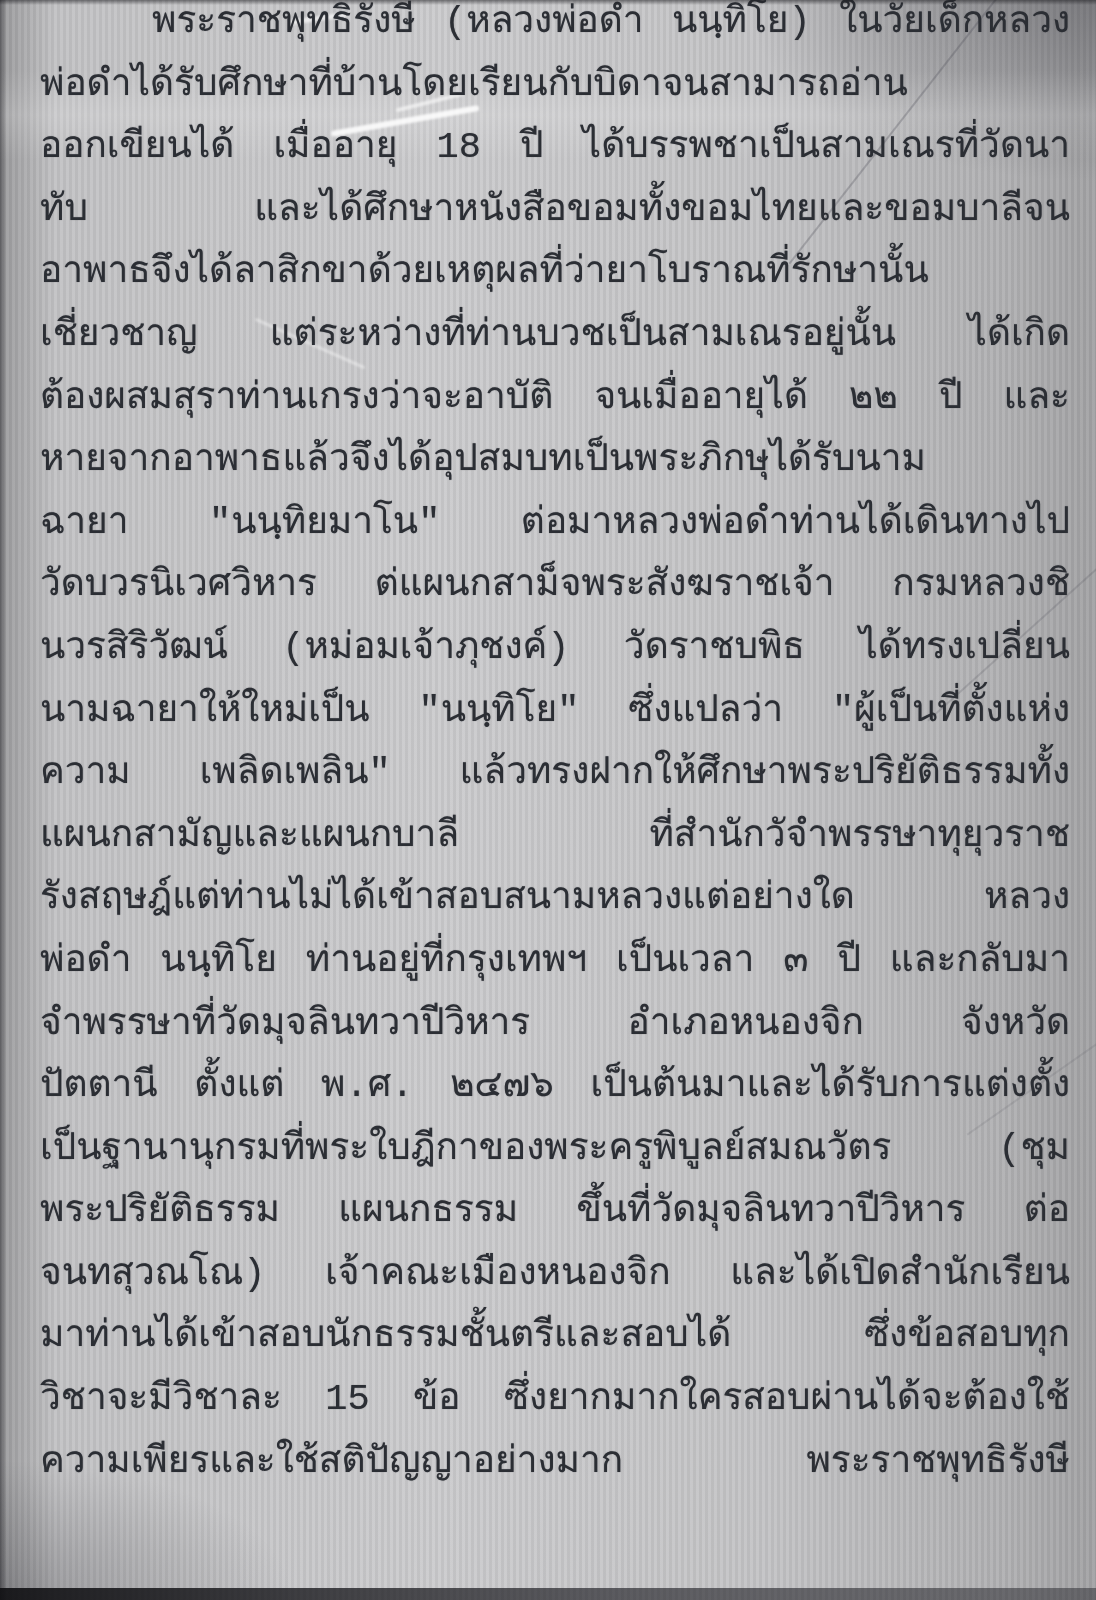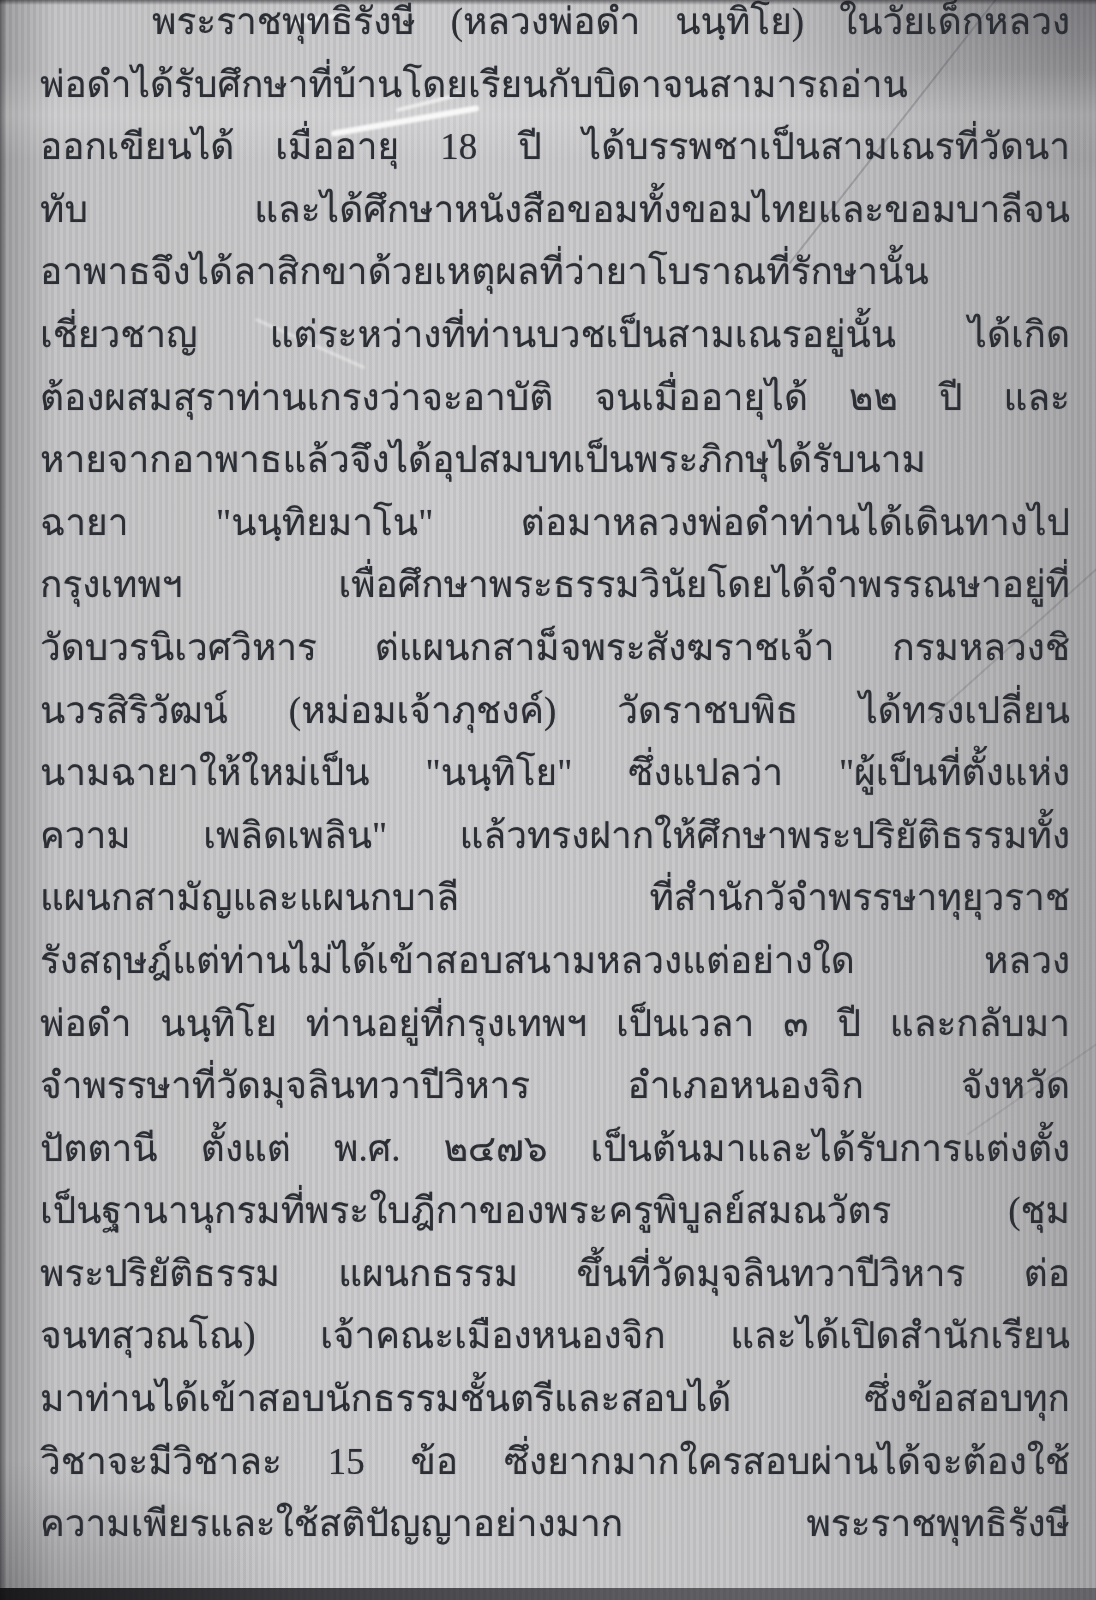--- a/index.html
+++ b/index.html
@@ -6,21 +6,21 @@
   .page{
     position:relative;
     width:1096px;height:1600px;
     overflow:hidden;
     background:
       radial-gradient(ellipse 500px 260px at 100% 0%, rgba(55,55,62,.38), rgba(55,55,62,0) 70%),
       radial-gradient(ellipse 420px 200px at 0% 100%, rgba(50,50,56,.30), rgba(50,50,56,0) 70%),
       repeating-linear-gradient(90deg, rgba(255,255,255,.05) 0 3px, rgba(0,0,0,.045) 3px 6px),
       linear-gradient(90deg, #9a9a9c 0%, #c2c2c4 5%, #cbcbcd 40%, #c3c3c5 70%, #b0b0b2 92%, #a2a2a4 100%),
       #c0c0c2;
-    font-family:Liberation Serif, serif;
+    font-family:Liberation Mono, monospace;
   }
   .edge-top{position:absolute;top:0;left:0;width:100%;height:5px;background:linear-gradient(180deg,rgba(30,30,34,.55),rgba(30,30,34,0));}
   .edge-left{position:absolute;top:0;left:0;width:6px;height:100%;background:linear-gradient(90deg,rgba(25,25,30,.5),rgba(25,25,30,0));}
   .edge-bottom{position:absolute;bottom:0;left:0;width:100%;height:12px;background:linear-gradient(90deg,rgba(15,15,18,.9),rgba(30,30,36,.65) 55%,rgba(40,40,46,.5));}
   .glare{position:absolute;top:70px;left:0;width:100%;height:90px;background:linear-gradient(180deg,rgba(255,255,255,0),rgba(255,255,255,.16) 50%,rgba(255,255,255,0));}
   .scratch{position:absolute;background:rgba(255,255,255,.85);border-radius:3px;filter:blur(1px);}
   .s1{top:118px;left:330px;width:150px;height:6px;transform:rotate(-10deg);}
   .s2{top:100px;left:395px;width:70px;height:4px;transform:rotate(-14deg);opacity:.7;}
   .s3{top:16px;left:288px;width:60px;height:5px;transform:rotate(-8deg);opacity:.75;}
   .s4{top:342px;left:250px;width:120px;height:3px;transform:rotate(24deg);opacity:.5;}
@@ -57,21 +57,20 @@
   <div class="text">
     <div class="line indent">พระราชพุทธิรังษี (หลวงพ่อดำ นนฺทิโย) ในวัยเด็กหลวง</div>
     <div class="line">พ่อดำได้รับศึกษาที่บ้านโดยเรียนกับบิดาจนสามารถอ่าน</div>
     <div class="line">ออกเขียนได้ เมื่ออายุ 18 ปี ได้บรรพชาเป็นสามเณรที่วัดนา</div>
     <div class="line">ทับ และได้ศึกษาหนังสือขอมทั้งขอมไทยและขอมบาลีจน</div>
     <div class="line">อาพาธจึงได้ลาสิกขาด้วยเหตุผลที่ว่ายาโบราณที่รักษานั้น</div>
     <div class="line">เชี่ยวชาญ แต่ระหว่างที่ท่านบวชเป็นสามเณรอยู่นั้น ได้เกิด</div>
     <div class="line">ต้องผสมสุราท่านเกรงว่าจะอาบัติ จนเมื่ออายุได้ ๒๒ ปี และ</div>
     <div class="line">หายจากอาพาธแล้วจึงได้อุปสมบทเป็นพระภิกษุได้รับนาม</div>
     <div class="line">ฉายา "นนฺทิยมาโน" ต่อมาหลวงพ่อดำท่านได้เดินทางไป</div>
-    <div class="line">กรุงเทพฯ เพื่อศึกษาพระธรรมวินัยโดยได้จำพรรณษาอยู่ที่</div>
     <div class="line">วัดบวรนิเวศวิหาร ต่แผนกสาม็จพระสังฆราชเจ้า กรมหลวงชิ</div>
     <div class="line">นวรสิริวัฒน์ (หม่อมเจ้าภุชงค์) วัดราชบพิธ ได้ทรงเปลี่ยน</div>
     <div class="line">นามฉายาให้ใหม่เป็น "นนฺทิโย" ซึ่งแปลว่า "ผู้เป็นที่ตั้งแห่ง</div>
     <div class="line">ความ เพลิดเพลิน" แล้วทรงฝากให้ศึกษาพระปริยัติธรรมทั้ง</div>
     <div class="line">แผนกสามัญและแผนกบาลี ที่สำนักวัจำพรรษาทุยุวราช</div>
     <div class="line">รังสฤษฎ์แต่ท่านไม่ได้เข้าสอบสนามหลวงแต่อย่างใด หลวง</div>
     <div class="line">พ่อดำ นนฺทิโย ท่านอยู่ที่กรุงเทพฯ เป็นเวลา ๓ ปี และกลับมา</div>
     <div class="line">จำพรรษาที่วัดมุจลินทวาปีวิหาร อำเภอหนองจิก จังหวัด</div>
     <div class="line">ปัตตานี ตั้งแต่ พ.ศ. ๒๔๗๖ เป็นต้นมาและได้รับการแต่งตั้ง</div>
     <div class="line">เป็นฐานานุกรมที่พระใบฎีกาของพระครูพิบูลย์สมณวัตร (ชุม</div>

